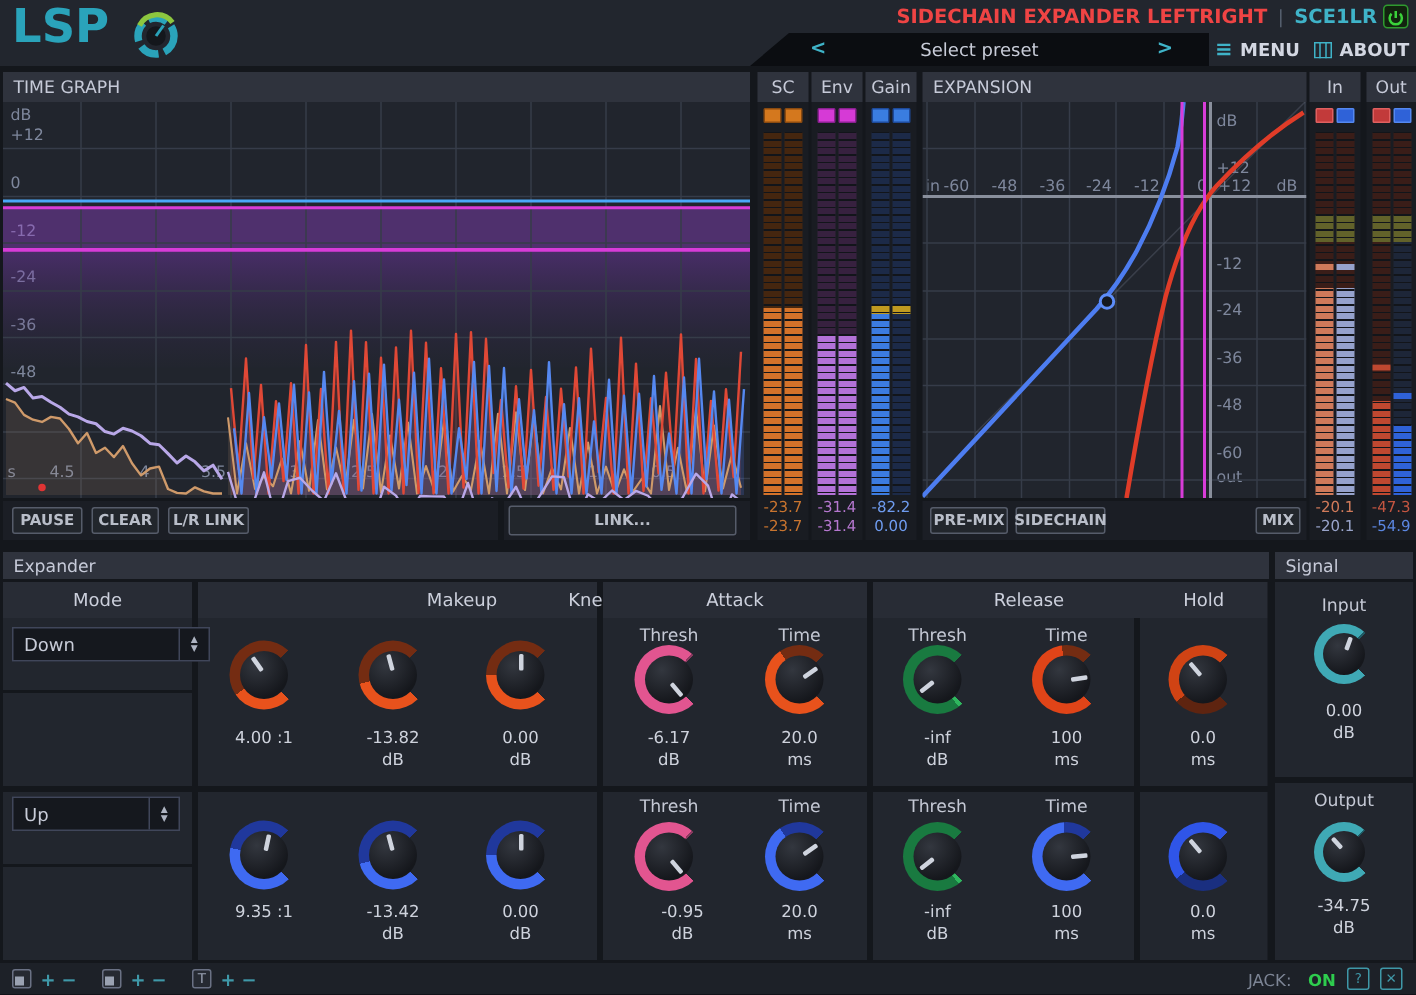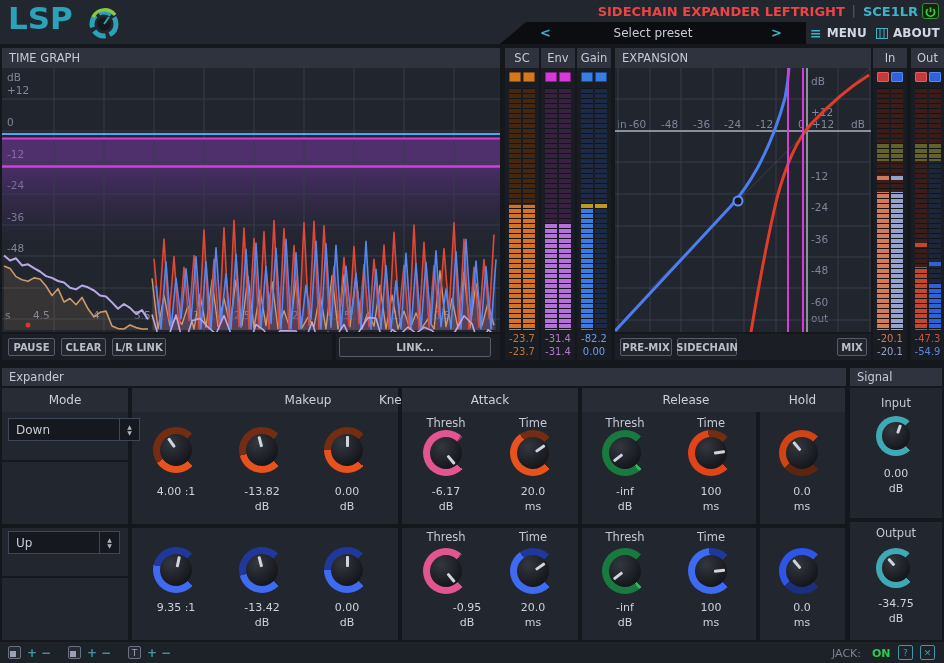--- a/index.html
+++ b/index.html
@@ -472,21 +472,21 @@
       <div></div>
     </div>
   <div class="kval" style="left:217px;top:600px">
       <div>-13.42</div>
       <div>dB</div>
     </div>
   <div class="kval" style="left:302px;top:600px">
       <div>0.00</div>
       <div>dB</div>
     </div>
-  <div class="kval" style="left:422px;top:600px">
+  <div class="kval" style="left:410px;top:600px">
       <div>-0.95</div>
       <div>dB</div>
     </div>
   <div class="kval" style="left:488px;top:600px">
       <div>20.0</div>
       <div>ms</div>
     </div>
   <div class="kval" style="left:580px;top:600px">
       <div>-inf</div>
       <div>dB</div>

